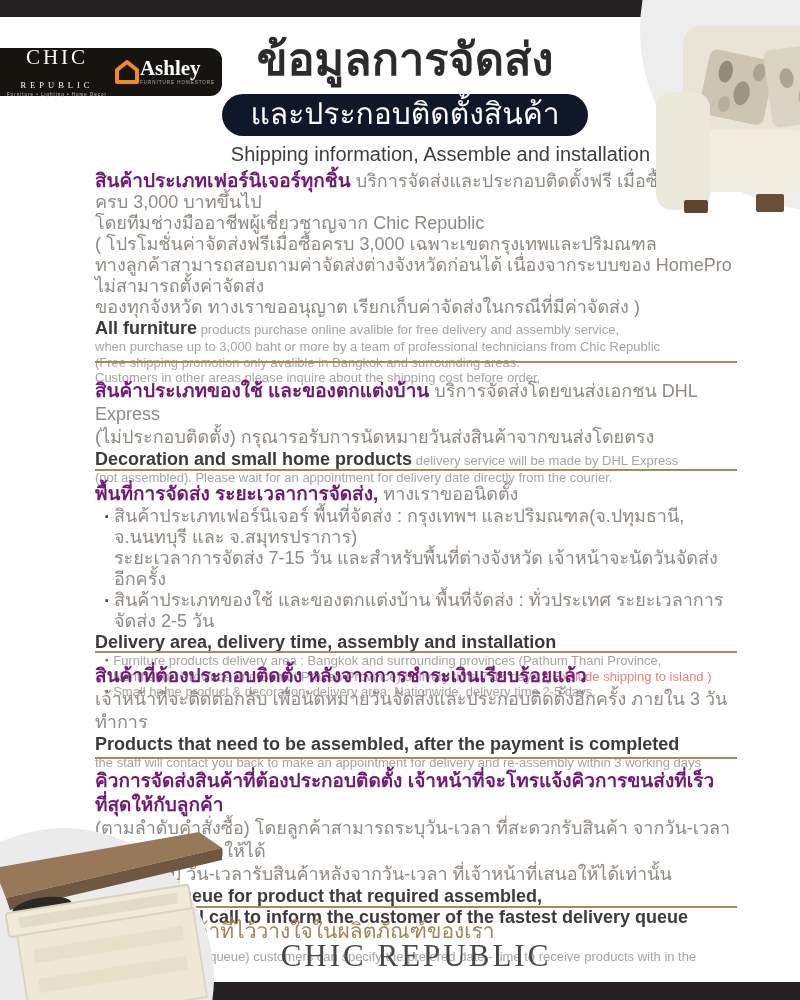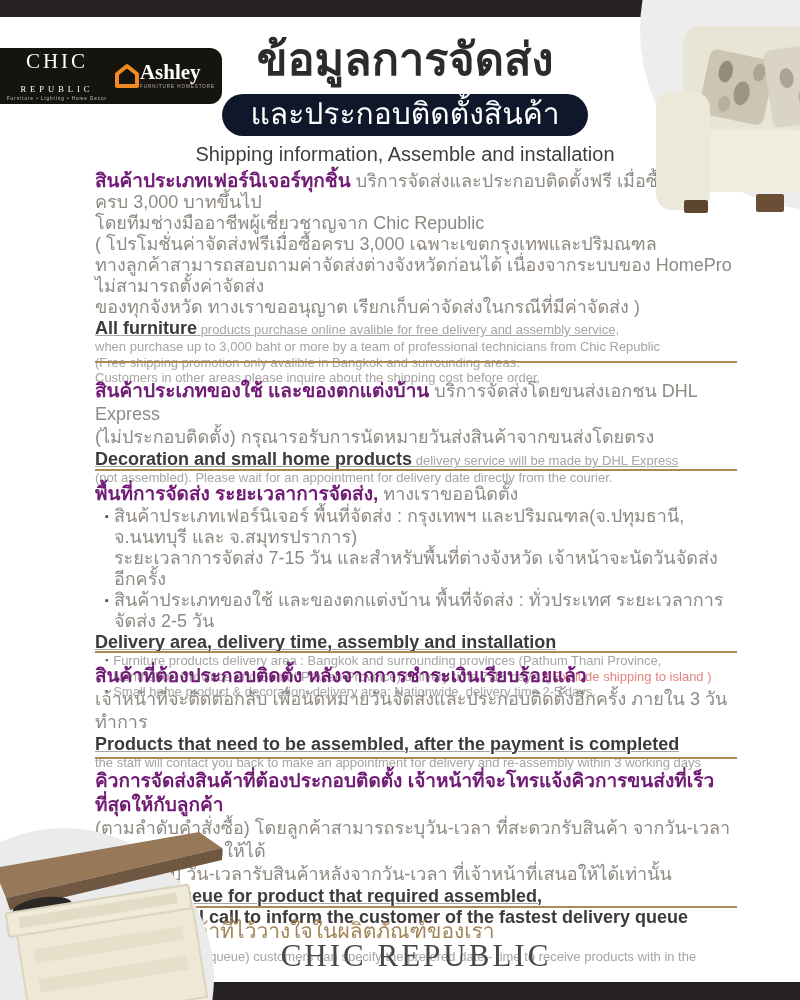--- a/index.html
+++ b/index.html
@@ -9,44 +9,44 @@
   
   .topbar  { position: absolute; top: 0; left: 0; width: 800px; height: 17px; background: #262223; z-index: 1; }
   .botbar  { position: absolute; top: 982px; left: 0; width: 800px; height: 18px; background: #262223; z-index: 2; }
 
   
   .hero-circle { position: absolute; top: -150px; left: 640px; width: 360px; height: 360px;
                  border-radius: 50%; background: #ededed; z-index: 2; }
   .sofa { position: absolute; top: 8px; right: 0; z-index: 3; }
 
   
-  .logo-box { position: absolute; top: 48px; left: 0; width: 222px; height: 56px; background: #16140f;
+  .logo-box { position: absolute; top: 48px; left: 0; width: 222px; height: 48px; background: #16140f;
               border-radius: 0 12px 12px 0; z-index: 3; display: flex; align-items: center; justify-content: space-evenly; }
   .chic { text-align: center; color: #fff; line-height: 1; }
   .chic-name { font-family: "Liberation Serif", serif; font-size: 21px; letter-spacing: 3px; }
   .chic-sub  { font-family: "Liberation Serif", serif; font-size: 8.5px; letter-spacing: 4px; margin-top: 13px; }
   .chic-tag  { font-size: 4.5px; color: #cfcac2; margin-top: 3px; letter-spacing: 1px; }
   .ashley { display: flex; align-items: center; gap: 0; }
   .ashley-txt { line-height: 1; }
   .ashley-name { font-family: "Liberation Serif", serif; font-weight: bold; font-size: 21px; color: #fff; }
   .ashley-sub  { font-size: 4.5px; color: #b9b4ac; letter-spacing: 1px; margin-top: 2px; }
 
   
   .head-wrap { position: absolute; top: 34px; left: 160px; width: 490px; text-align: center; z-index: 2; }
   .title-th { margin: 0; font-size: 45px; line-height: 52px; font-weight: bold; color: #2d2a2b; }
   .badge { display: inline-block; margin-top: 8px; background: #0f172a; color: #fff; font-size: 30px;
            line-height: 30px; padding: 5px 28px 7px; border-radius: 26px; }
-  .subtitle { margin-top: 7px; font-size: 20px; color: #403d3e; }
+  .subtitle { margin-top: 7px; font-size: 20px; color: #403d3e; text-align: right; }
 
   
   .sec { position: absolute; left: 95px; width: 642px; z-index: 2; }
   .th  { margin: 0; font-size: 18px; line-height: 21px; color: #8f8983; }
   .th2 { line-height: 23px; }
   .thb { color: #701a75; font-weight: bold; font-size: 19px; }
-  .en-gap { margin-top: 7px; text-decoration: underline; }
+  .en-gap { margin-top: 7px; }
   .en  { margin: 0; font-size: 13px; line-height: 15.5px; color: #a7a4a1; }
   .enb { color: #3e3a3b; font-weight: bold; font-size: 18px; line-height: 21px; }
   .red { color: #e4837e; }
   .hr  { position: absolute; left: 95px; width: 642px; height: 0; border-top: 2px solid #ab8a58; z-index: 2; }
   .bul { display: flex; align-items: flex-start; padding-left: 10px; }
   .bul .mk { flex: 0 0 auto; margin-right: 5px; color: #4c4846; }
   .th .mk, .mk.t { font-size: 11px; line-height: 21px; }
   .mk.e { font-size: 9px; line-height: 15.5px; color: #5a5654; }
 
   

